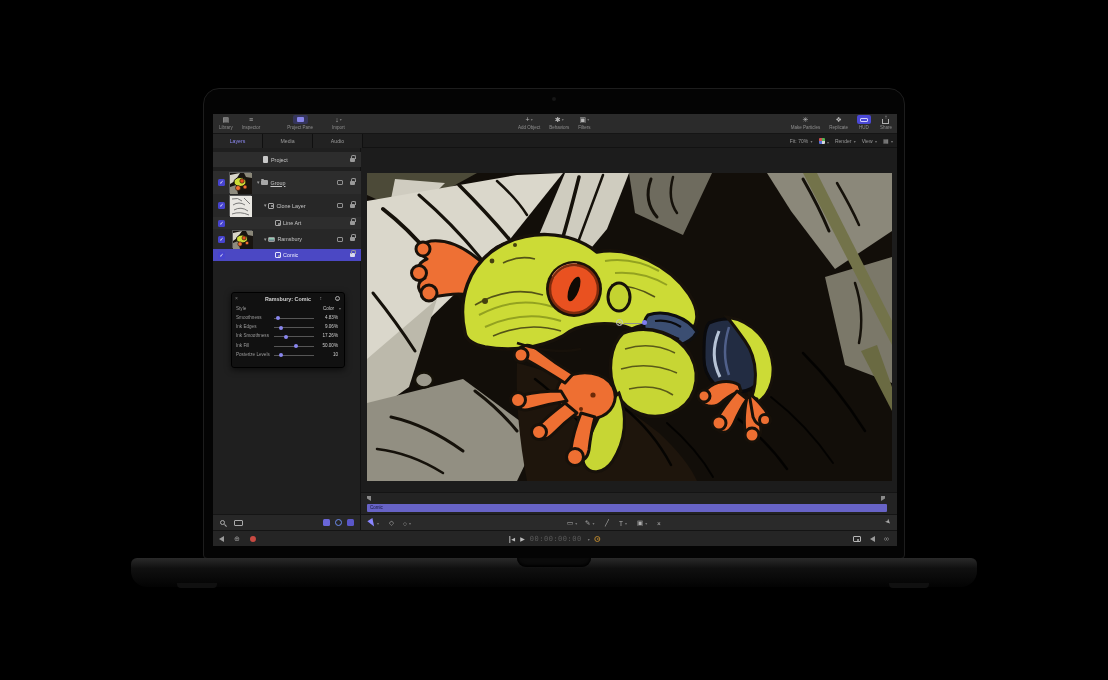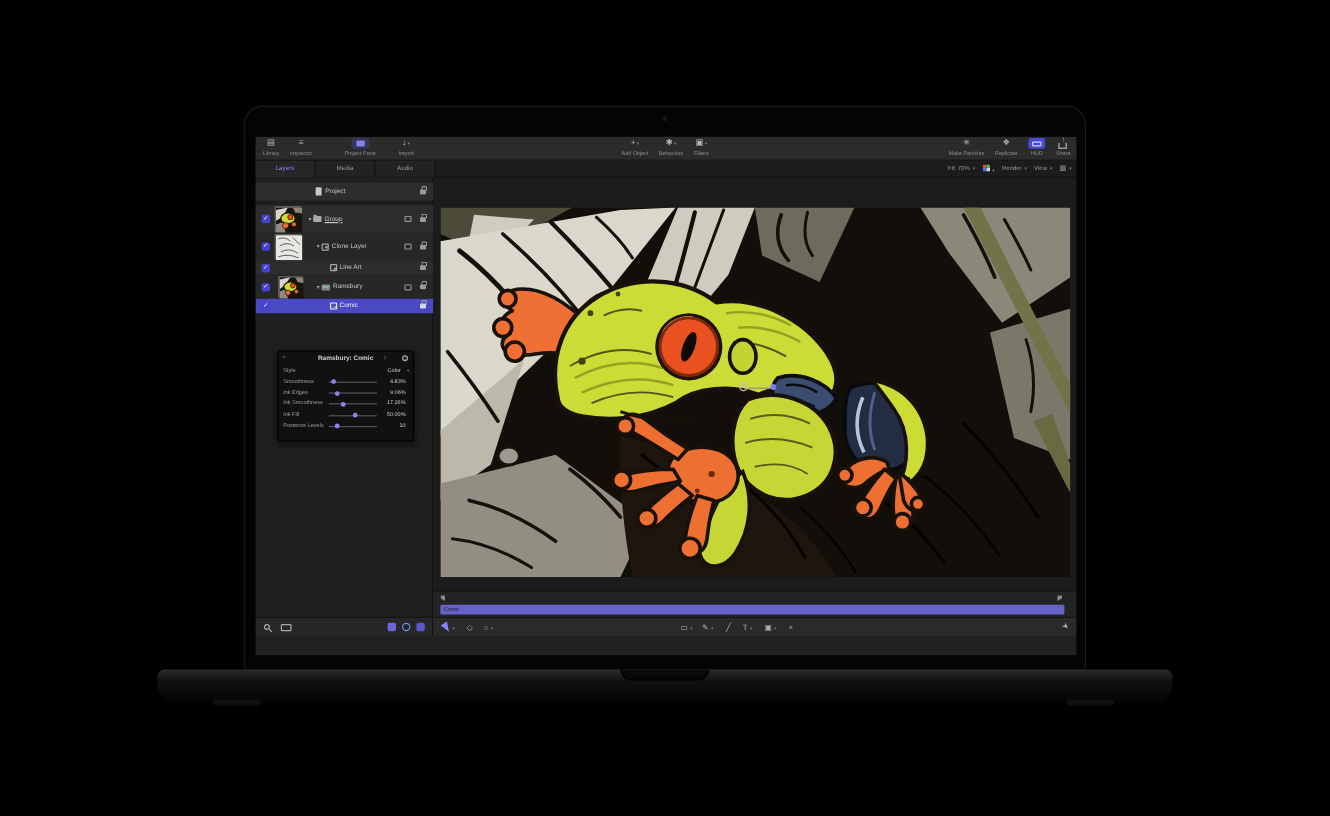--- a/index.html
+++ b/index.html
@@ -477,20 +477,39 @@
         <div class="tool" style="left:276px">
             <span class="tsm">▣</span>
             <span class="dd">▾</span>
           </div>
         <div class="tool" style="left:296px">
             <span class="tsm">×</span>
           </div>
         <span class="dragcorner">➤</span>
       </div>
 
+      <div class="playbar">
+        <div class="pb-left">
+          <span class="spk"></span>
+          <span class="crossc">⊕</span>
+          <span class="rec"></span>
+        </div>
+        <div class="pb-center">
+          <span class="skip">◀</span>
+          <span class="play">▶</span>
+          <span class="tc">00:00:00:00</span>
+          <span class="dd">▾</span>
+          <span class="clockico"></span>
+        </div>
+        <div class="pb-right">
+          <span class="cam"></span>
+          <span class="spk2"></span>
+          <span class="loop">∞</span>
+        </div>
+      </div>
 
       <div class="hud">
         <div class="hud-head">
           <span class="hud-x">×</span>
           <span class="hud-title">Ramsbury: Comic</span>
           <span class="hud-updn">↕</span>
           <span class="hud-info">i</span>
         </div>
         <div class="hud-row">
           <span class="hud-label">Style</span>

